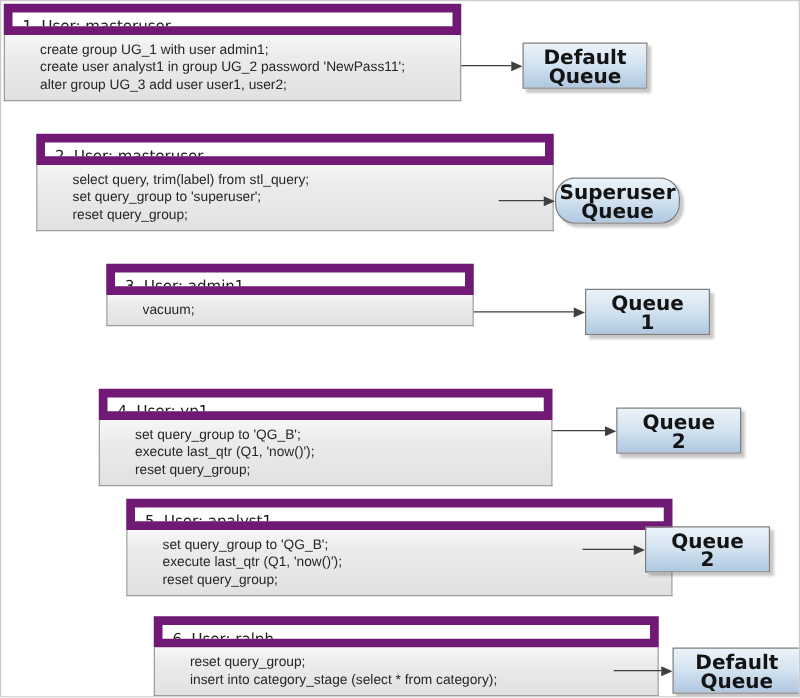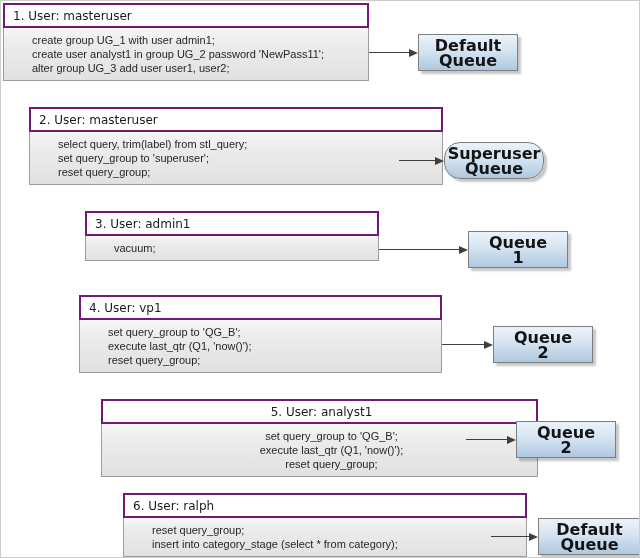--- a/index.html
+++ b/index.html
@@ -19,21 +19,21 @@
   }
   
   .flow {
     position: absolute;
     box-sizing: border-box;
   }
   .flow-title {
     box-sizing: border-box;
     height: 25px;
     background: #ffffff;
-    border: 2px solid #701a75;
+    border: 7px solid #701a75;
     padding: 4px 4px 0 8px;
     font-family: "DejaVu Sans", sans-serif;
     font-size: 12px;
     color: #1a1a1a;
     white-space: nowrap;
     overflow: hidden;
   }
   .flow-body {
     box-sizing: border-box;
     background: linear-gradient(180deg, #f7f7f7 0%, #ececec 30%, #e1e1e1 100%);
@@ -45,22 +45,22 @@
     font-family: "Liberation Sans", sans-serif;
     font-size: 11px;
     line-height: 14px;
     color: #262626;
     white-space: nowrap;
     overflow: hidden;
   }
   .flow-1 { left: 2px;   top: 2px;   width: 366px; }
   .flow-2 { left: 28px;  top: 106px; width: 414px; }
   .flow-3 { left: 48px;  top: 210px; width: 330px; padding-left: 36px; }
-  .flow-4 { left: 78px;  top: 294px; width: 363px; }
-  .flow-5 { left: 100px; top: 398px; width: 437px; text-align: center; }
+  .flow-4 { left: 78px;  top: 310px; width: 363px; }
+  .flow-5 { left: 100px; top: 398px; width: 437px; }
   .flow-6 { left: 122px; top: 492px; width: 404px; }
 
   
   .queue {
     position: absolute;
     box-sizing: border-box;
     width: 100px;
     height: 37px;
     border: 1px solid #7e7e7e;
     background: linear-gradient(180deg, #ebf3fa 0%, #d5e4f1 45%, #afc8e0 100%);

